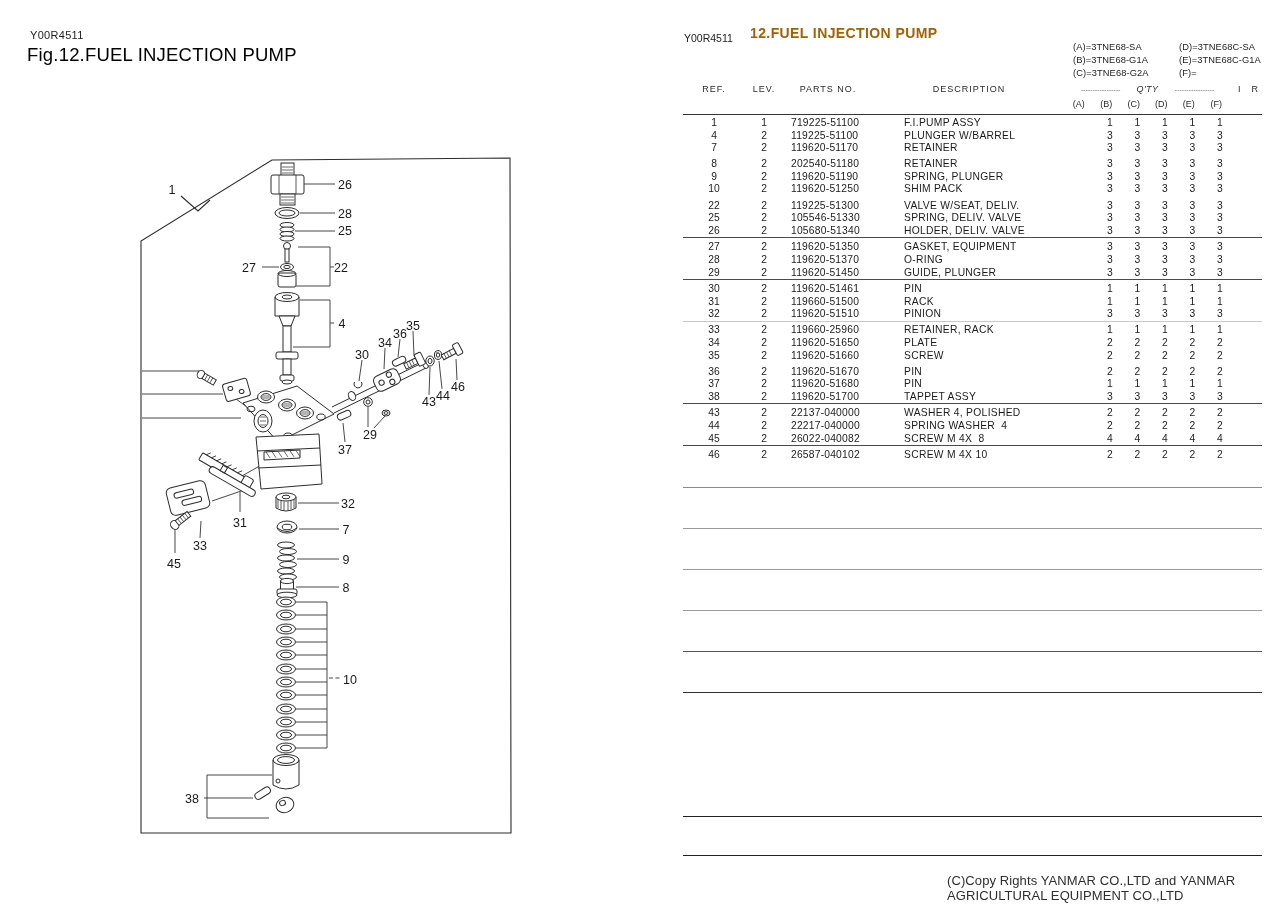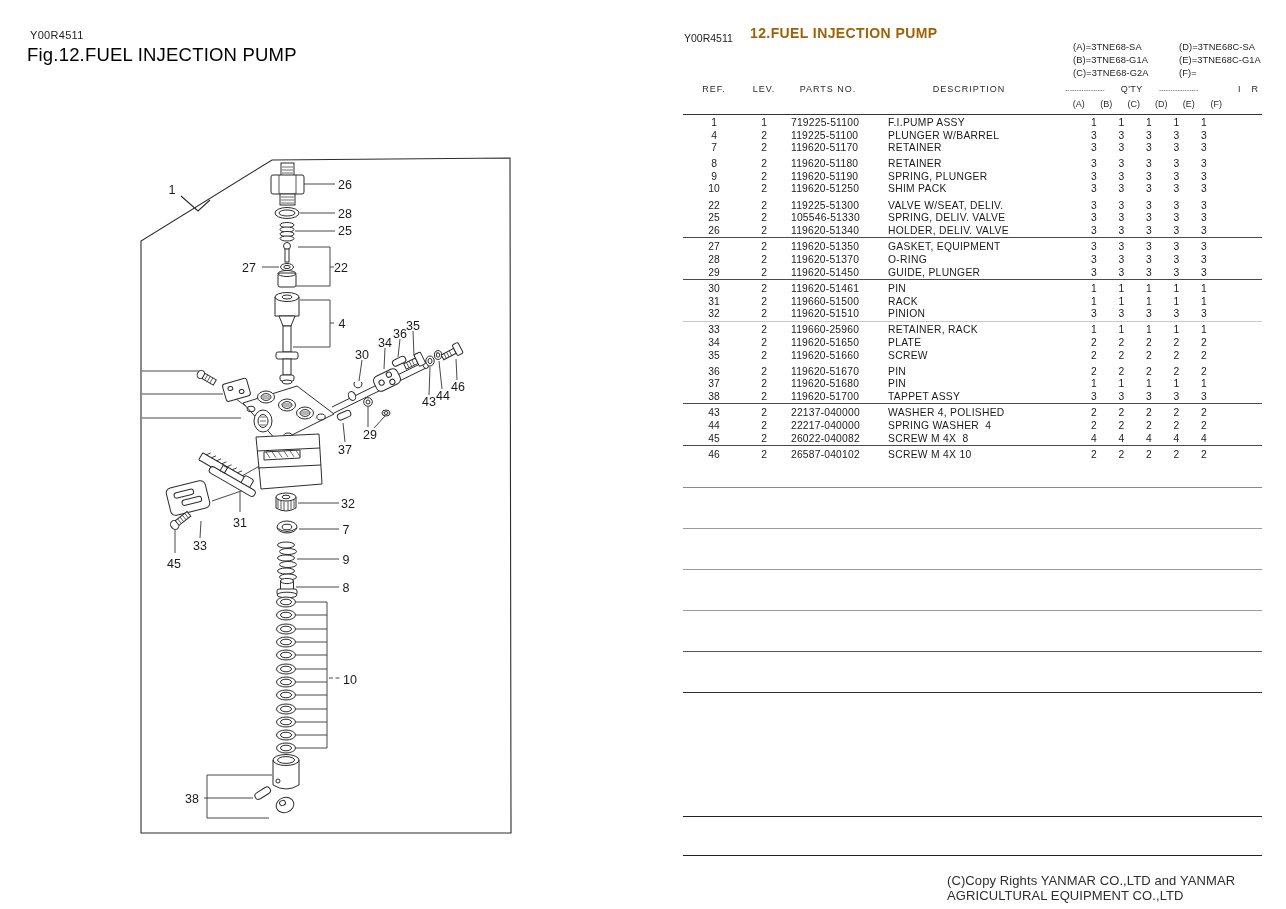--- a/index.html
+++ b/index.html
@@ -21,33 +21,33 @@
 
   
   .thead{left:683px;top:84px;width:579px;display:flex;align-items:center;
          font-size:9px;letter-spacing:1px;color:#2a2a2a;}
   .c-ref{width:62px;text-align:center;}
   .c-lev{width:38px;text-align:center;}
   .c-part{width:90px;}
   .c-desc{width:192px;white-space:pre;}
   .hdr-part{width:90px;text-align:center;}
   .hdr-desc{width:192px;text-align:center;}
-  .qty-block{width:165px;display:flex;justify-content:flex-start;align-items:center;gap:16px;}
+  .qty-block{width:165px;display:flex;justify-content:center;align-items:center;gap:16px;font-style:italic;}
   .qty-dash{font-size:7px;letter-spacing:0;color:#555;}
   .qty-lab{font-size:9px;letter-spacing:.5px;}
   .mark1{margin-left:8px;}
   .mark2{margin-left:10px;}
   .qty-cols{left:1065px;top:99px;width:165px;display:flex;font-size:9px;color:#2a2a2a;}
   .c-q{width:27.5px;text-align:center;}
   .head-rule{left:683px;top:114px;width:579px;border-top:1.6px solid #333;}
 
   #rows-container{left:683px;top:117px;width:579px;}
   .prow{display:flex;height:12.6px;line-height:12.6px;font-size:10.3px;color:#1b1b1b;}
   .prow .c-part{padding-left:8px;letter-spacing:.2px;}
-  .prow .c-desc{padding-left:7px;letter-spacing:.3px;}
+  .prow .c-desc{padding-left:7px;letter-spacing:.3px;margin-left:16px;}
   .sep{width:100%;}
   .sep-gap{height:3.5px;}
   .sep-faint{height:2.5px;border-top:1px solid #c9c9c9;}
   .sep-rule{height:3px;border-top:1.5px solid #4a4a4a;}
 
   .blank-line{left:683px;width:579px;height:0;}
   .bl-1{top:487px;border-top:1px solid #8a8a8a;}
   .bl-2{top:528px;border-top:1px solid #9a9a9a;}
   .bl-3{top:569px;border-top:1px solid #9a9a9a;}
   .bl-4{top:610px;border-top:1px solid #9a9a9a;}
@@ -381,21 +381,21 @@
       <span class="c-q">3</span>
       <span class="c-q">3</span>
       <span class="c-q">3</span>
       <span class="c-q">3</span>
       <span class="c-q"></span>
     </div>
     <div class="sep sep-gap"></div>
     <div class="prow">
       <span class="c-ref">8</span>
       <span class="c-lev">2</span>
-      <span class="c-part">119620-51180</span>
+      <span class="c-part">202540-51180</span>
       <span class="c-desc">RETAINER</span>
       <span class="c-q">3</span>
       <span class="c-q">3</span>
       <span class="c-q">3</span>
       <span class="c-q">3</span>
       <span class="c-q">3</span>
       <span class="c-q"></span>
     </div>
     <div class="prow">
       <span class="c-ref">9</span>
@@ -442,21 +442,21 @@
       <span class="c-q">3</span>
       <span class="c-q">3</span>
       <span class="c-q">3</span>
       <span class="c-q">3</span>
       <span class="c-q">3</span>
       <span class="c-q"></span>
     </div>
     <div class="prow">
       <span class="c-ref">26</span>
       <span class="c-lev">2</span>
-      <span class="c-part">119620-51340</span>
+      <span class="c-part">105680-51340</span>
       <span class="c-desc">HOLDER, DELIV. VALVE</span>
       <span class="c-q">3</span>
       <span class="c-q">3</span>
       <span class="c-q">3</span>
       <span class="c-q">3</span>
       <span class="c-q">3</span>
       <span class="c-q"></span>
     </div>
     <div class="sep sep-rule"></div>
     <div class="prow">

